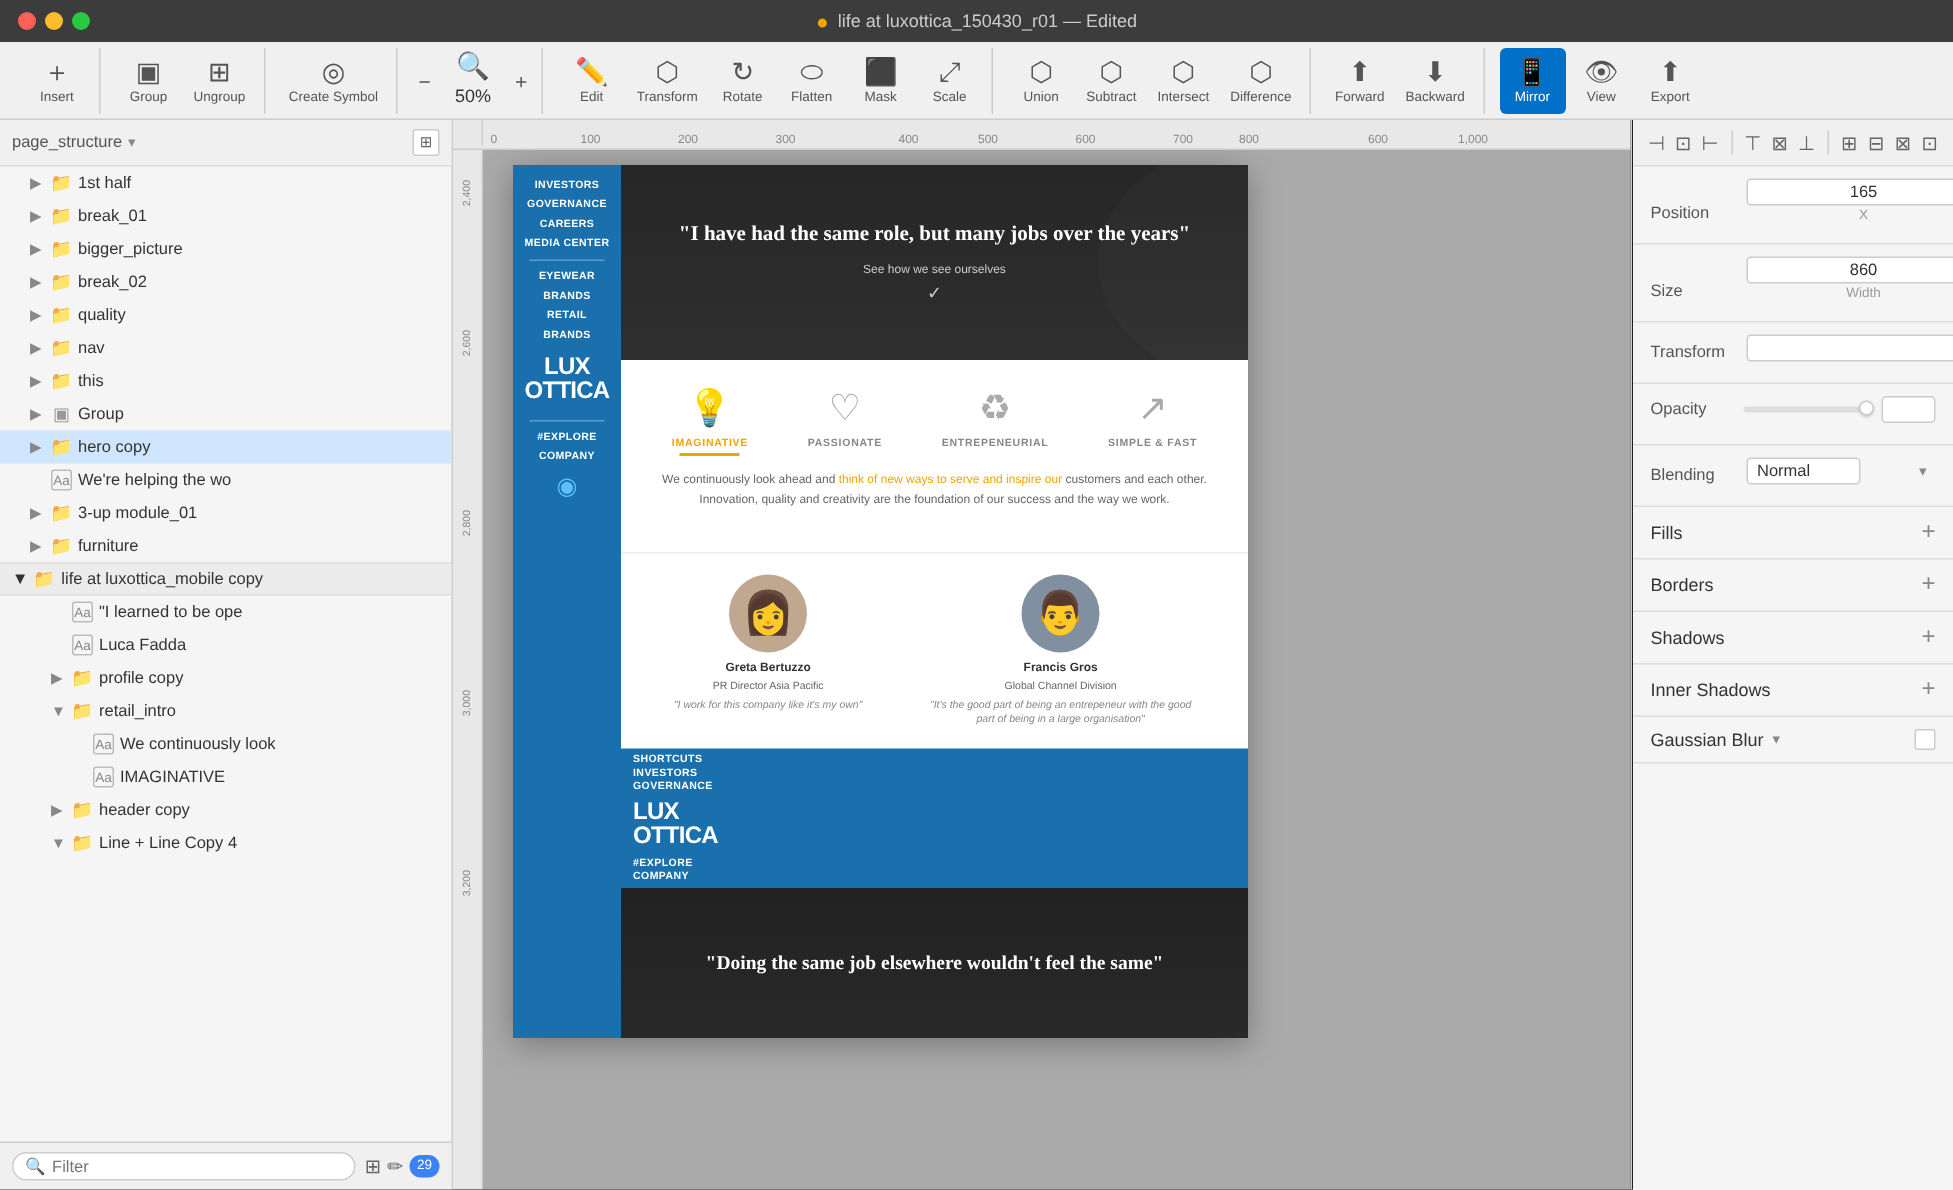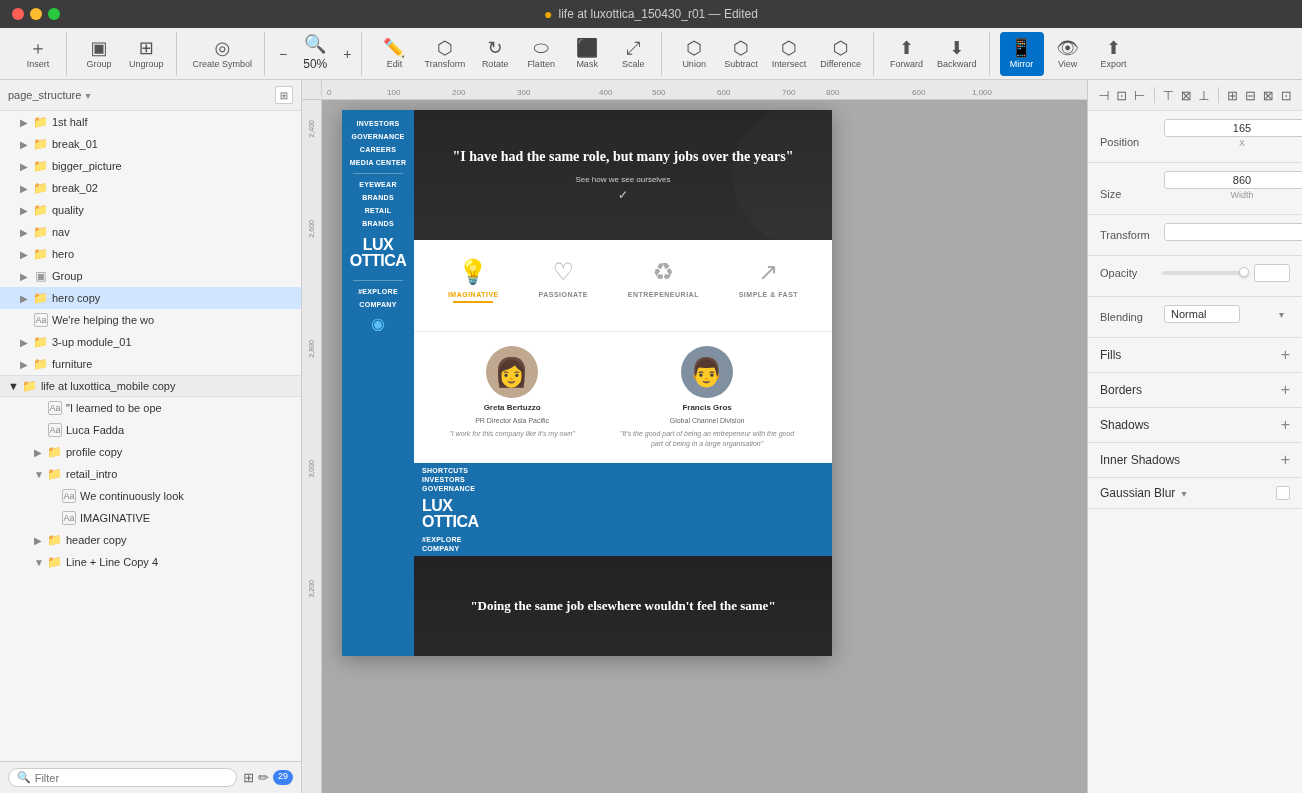--- a/index.html
+++ b/index.html
@@ -465,21 +465,21 @@
         <div class="layer-name">quality</div>
       </div>
       <div class="layer-item layer-indent-1">
         <div class="layer-toggle">▶</div>
         <div class="layer-icon icon-folder">📁</div>
         <div class="layer-name">nav</div>
       </div>
       <div class="layer-item layer-indent-1">
         <div class="layer-toggle">▶</div>
         <div class="layer-icon icon-folder">📁</div>
-        <div class="layer-name">hero</div>
+        <div class="layer-name">this</div>
       </div>
       <div class="layer-item layer-indent-1">
         <div class="layer-toggle">▶</div>
         <div class="layer-icon" style="color:#999">▣</div>
         <div class="layer-name">Group</div>
       </div>
       <div class="layer-item layer-indent-1 selected">
         <div class="layer-toggle">▶</div>
         <div class="layer-icon icon-folder">📁</div>
         <div class="layer-name">hero copy</div>
@@ -644,20 +644,23 @@
                   <div style="font-size:24px;color:#aaa;">♻</div>
                   <div style="font-size:7px;font-weight:700;letter-spacing:0.5px;color:#888;text-align:center;">ENTREPENEURIAL</div>
                 </div>
 
                 <div style="display:flex;flex-direction:column;align-items:center;gap:5px;">
                   <div style="font-size:24px;color:#aaa;">↗</div>
                   <div style="font-size:7px;font-weight:700;letter-spacing:0.5px;color:#888;text-align:center;">SIMPLE &amp; FAST</div>
                 </div>
               </div>
 
+              <div style="font-size:8px;color:#666;text-align:center;line-height:1.6;padding:0 8px;margin-bottom:10px;">
+                We continuously look ahead and <span style="color:#f0a500;">think of new ways to serve and inspire our</span> customers and each other. Innovation, quality and creativity are the foundation of our success and the way we work.
+              </div>
             </div>
 
             <div style="background:white;padding:14px;display:flex;justify-content:space-around;border-top:1px solid #eee;">
               <div style="display:flex;flex-direction:column;align-items:center;gap:5px;max-width:46%;">
                 <div style="width:52px;height:52px;border-radius:50%;background:#c0a890;overflow:hidden;display:flex;align-items:center;justify-content:center;font-size:28px;">👩</div>
                 <div style="font-size:8px;font-weight:700;text-align:right;color:#333;">Greta Bertuzzo</div>
                 <div style="font-size:7px;color:#666;text-align:center;">PR Director Asia Pacific</div>
                 <div style="font-size:7px;color:#888;text-align:center;font-style:italic;line-height:1.4;">"I work for this company like it's my own"</div>
               </div>
               <div style="display:flex;flex-direction:column;align-items:center;gap:5px;max-width:46%;">

